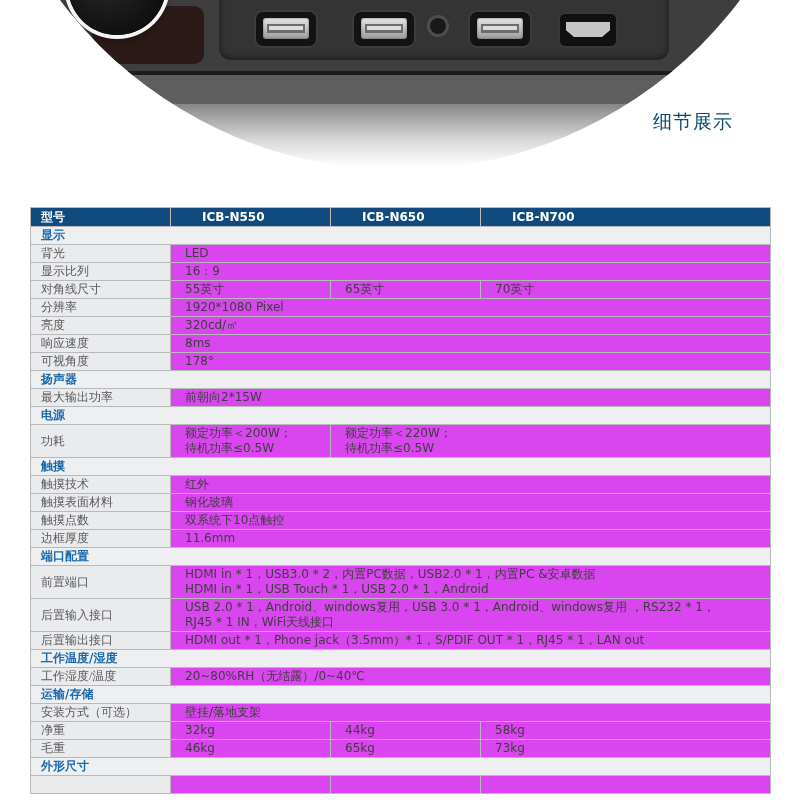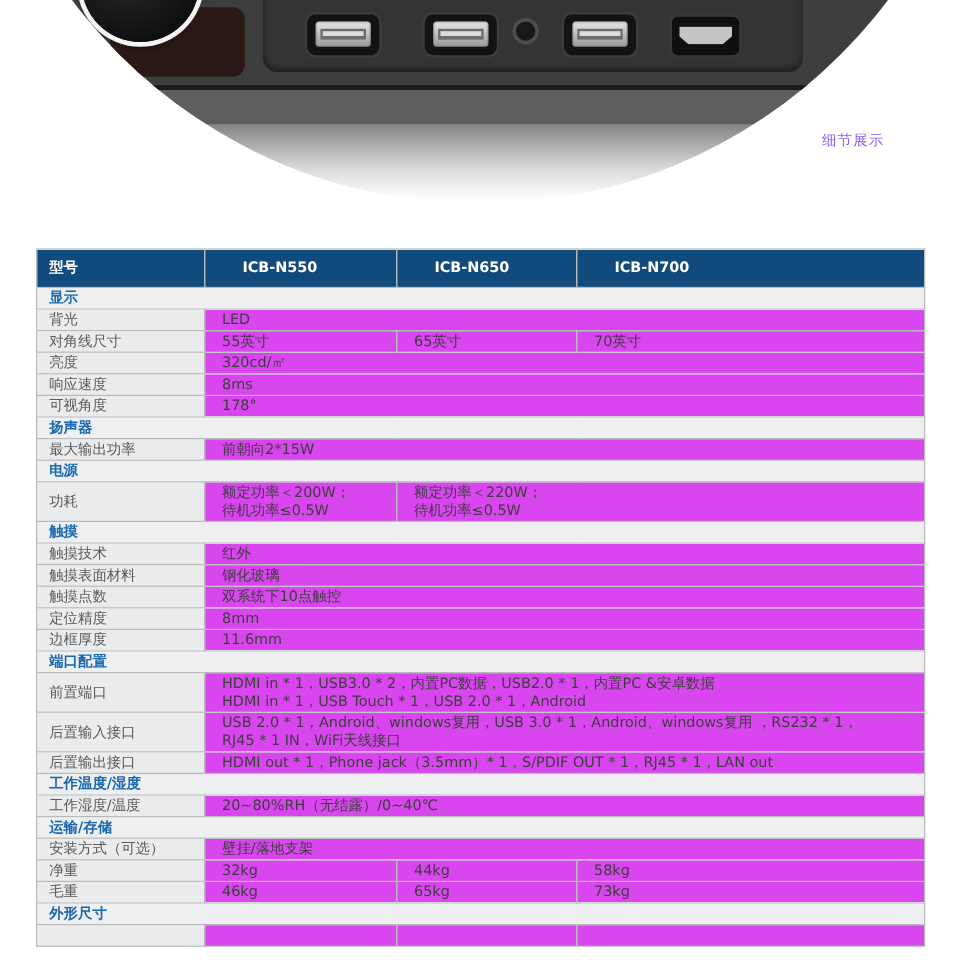--- a/index.html
+++ b/index.html
@@ -32,47 +32,47 @@
     background:#191919;box-shadow:0 0 0 3px #4e4e4e;}
   .hdmi-port{left:583px;top:692px;width:60px;height:36px;border-radius:7px;background:#101010;
     border:2px solid #383838;box-sizing:border-box;}
   .hdmi-port .inner{left:6px;top:8px;width:44px;height:15px;background:#c4c4c4;
     clip-path:polygon(0 0,100% 0,100% 55%,82% 100%,18% 100%,0 55%);}
   .dev-line{left:0;top:751px;width:850px;height:4px;background:#1b1b1b;}
   .dev-band{left:0;top:755px;width:850px;height:29px;background:#5e5e5e;}
   .dev-fade{left:0;top:784px;width:850px;height:66px;
     background:linear-gradient(#868686,#d9d9d9 55%,#ffffff 95%);}
   .photo-caption{
-    position:absolute;left:653px;top:109px;font-size:12px;color:#8b5cf6;letter-spacing:1px;margin-left:32px;
+    position:absolute;left:653px;top:109px;font-size:19px;color:#0c4a6e;letter-spacing:1px;
   }
   
   table.spec{
     position:absolute;left:30px;top:207px;width:740px;
     border-collapse:collapse;table-layout:fixed;
     border:1px solid #b7b9bb;
   }
   table.spec td, table.spec th{
     border:1px solid #b7b9bb;font-size:12px;line-height:15px;
     overflow:hidden;vertical-align:middle;
   }
-  thead tr{height:32px;}
+  thead tr{height:19px;}
   thead th{
     background:#114a7d;color:#ffffff;font-weight:bold;text-align:left;
     padding:1px 4px 1px 10px;border:none;border-left:1px solid #cfd6dc;
     border-bottom:2px solid #ffffff;
   }
   thead th:first-child{border-left:none;padding-left:10px;}
   thead th + th{padding-left:31px;}
   tbody tr{height:18px;}
   tr.section-row{height:17px;}
   td.section-label{
     background:#edeff1;color:#1a68ad;font-weight:bold;padding:1px 4px 1px 10px;
   }
   td.row-label{
-    background:#eaebec;color:#58595b;padding:1px 4px 1px 10px;
+    background:#eaebec;color:#58595b;padding:1px 4px 1px 10px;font-family:Liberation Serif, serif;
   }
   td.value-cell{
     background:#d946ef;color:#3e3e3e;padding:1px 6px 1px 14px;white-space:pre-line;
   }
 </style>
 </head>
 <body>
 
 <div class="photo-circle">
   <div class="dev-panel"></div>
@@ -122,24 +122,32 @@
   </thead>
   <tbody>
       <tr class="section-row">
         <td colspan="4" class="section-label">显示</td>
       </tr>
       <tr>
         <td class="row-label">背光</td>
         <td class="value-cell" colspan="3">LED</td>
       </tr>
       <tr>
+        <td class="row-label">显示比列</td>
+        <td class="value-cell" colspan="3">16：9</td>
+      </tr>
+      <tr>
         <td class="row-label">对角线尺寸</td>
         <td class="value-cell" colspan="1">55英寸</td>
         <td class="value-cell" colspan="1">65英寸</td>
         <td class="value-cell" colspan="1">70英寸</td>
+      </tr>
+      <tr>
+        <td class="row-label">分辨率</td>
+        <td class="value-cell" colspan="3">1920*1080 Pixel</td>
       </tr>
       <tr>
         <td class="row-label">亮度</td>
         <td class="value-cell" colspan="3">320cd/㎡</td>
       </tr>
       <tr>
         <td class="row-label">响应速度</td>
         <td class="value-cell" colspan="3">8ms</td>
       </tr>
       <tr>
@@ -172,24 +180,20 @@
       </tr>
       <tr>
         <td class="row-label">触摸表面材料</td>
         <td class="value-cell" colspan="3">钢化玻璃</td>
       </tr>
       <tr>
         <td class="row-label">触摸点数</td>
         <td class="value-cell" colspan="3">双系统下10点触控</td>
       </tr>
       <tr>
-        <td class="row-label">定位精度</td>
-        <td class="value-cell" colspan="3">8mm</td>
-      </tr>
-      <tr>
         <td class="row-label">边框厚度</td>
         <td class="value-cell" colspan="3">11.6mm</td>
       </tr>
       <tr class="section-row">
         <td colspan="4" class="section-label">端口配置</td>
       </tr>
       <tr>
         <td class="row-label">前置端口</td>
         <td class="value-cell" colspan="3">HDMI in * 1，USB3.0 * 2，内置PC数据，USB2.0 * 1，内置PC &amp;安卓数据
 HDMI in * 1，USB Touch * 1，USB 2.0 * 1，Android</td>

